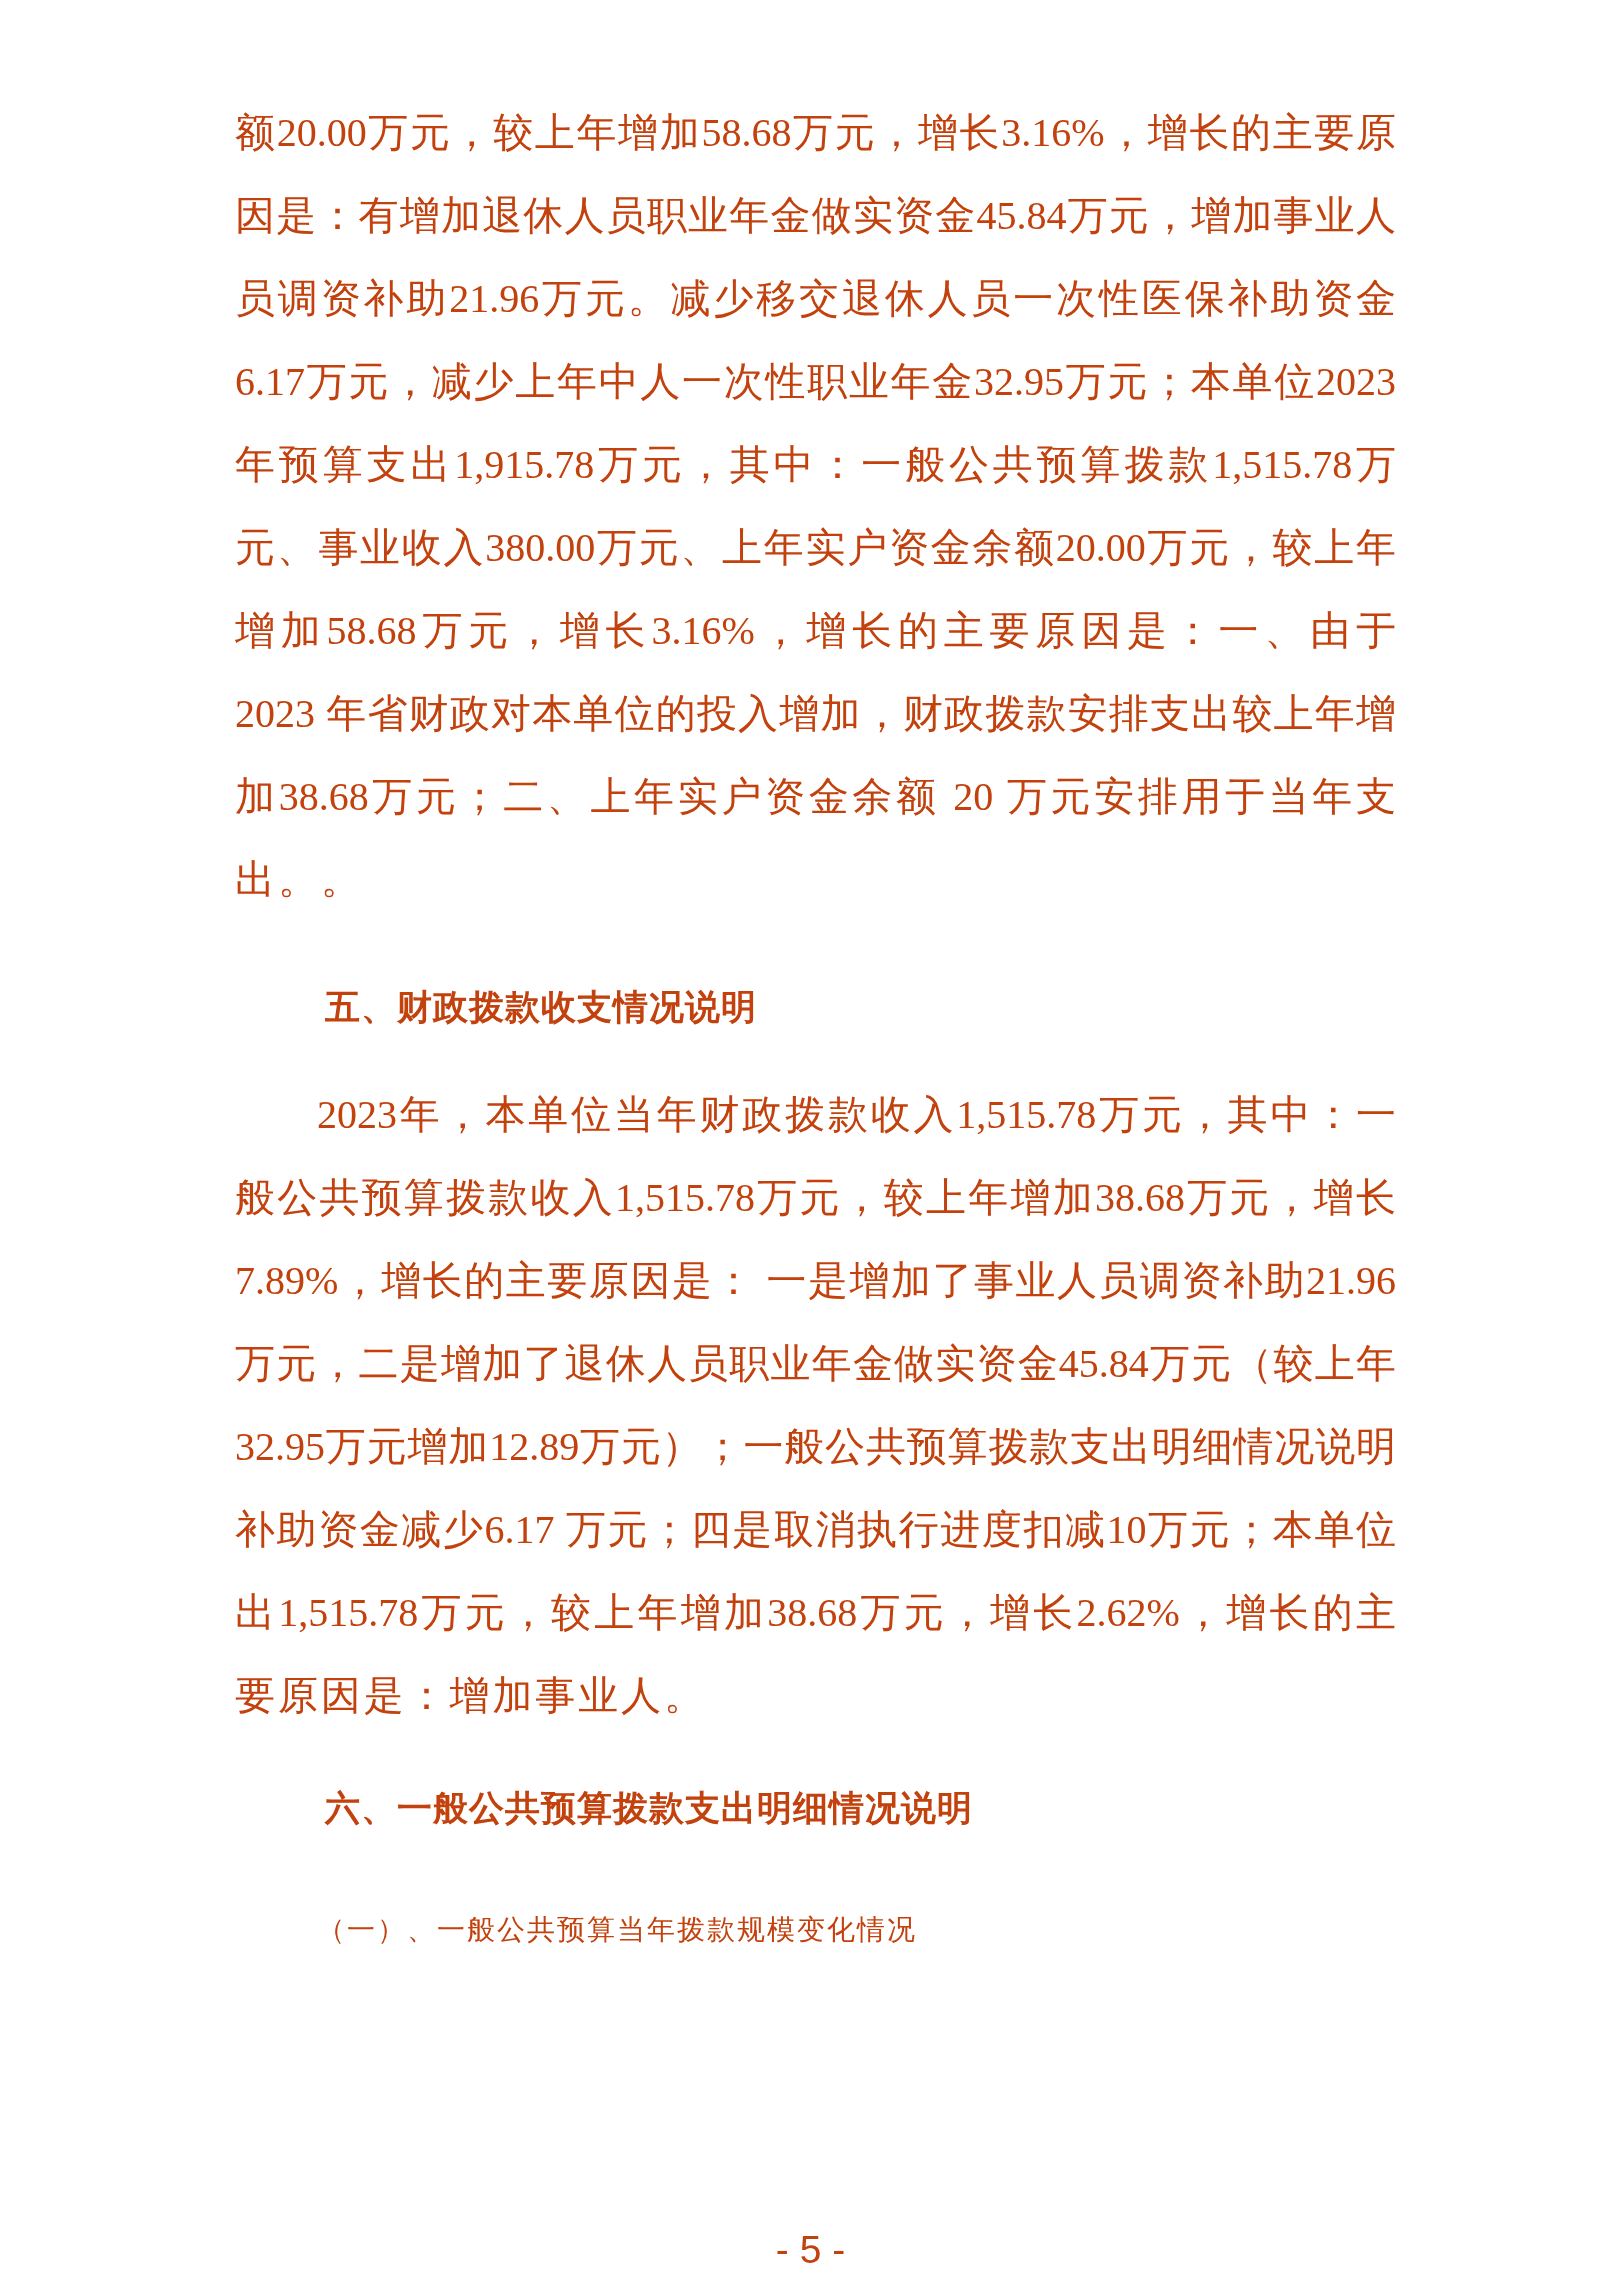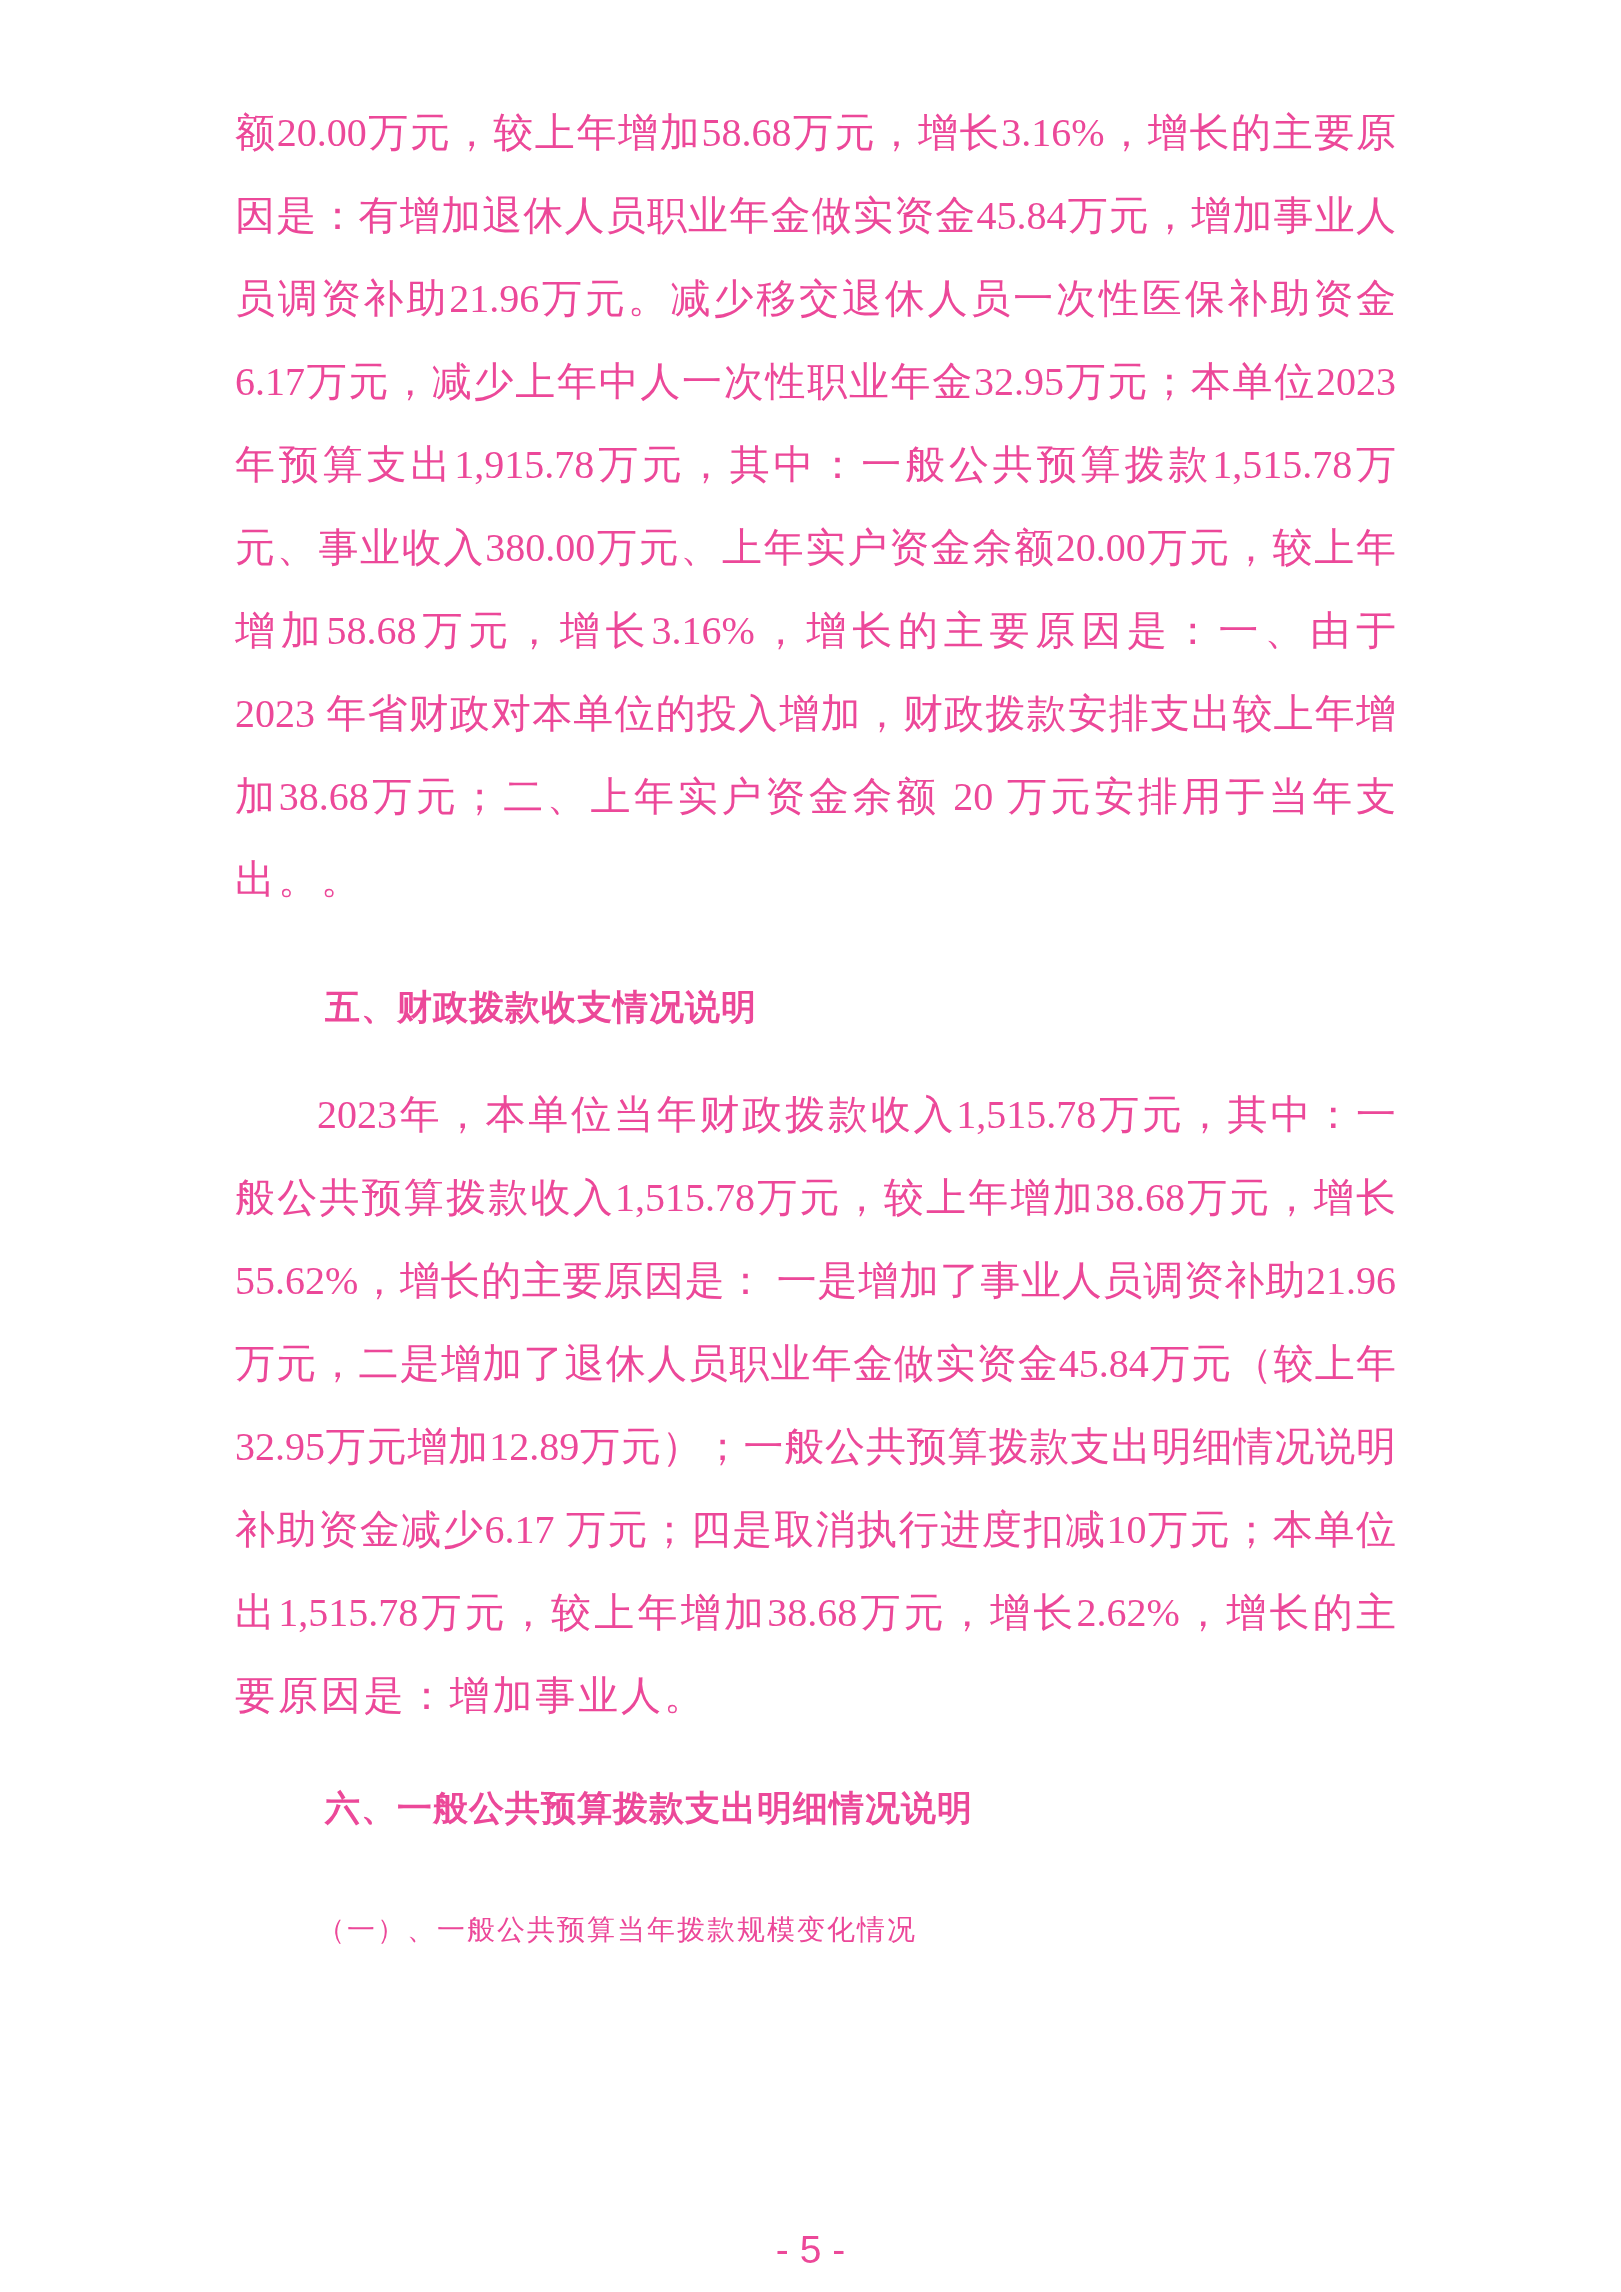--- a/index.html
+++ b/index.html
@@ -5,21 +5,21 @@
   html, body {
     margin: 0;
     padding: 0;
     background: #ffffff;
   }
   .page {
     position: relative;
     width: 1621px;
     height: 2293px;
     background: #ffffff;
-    color: #ec4899;
+    color: #c2410c;
     font-family: "Liberation Serif", "DejaVu Serif", serif;
     overflow: hidden;
   }
   .content {
     position: absolute;
     left: 235px;
     top: 91px;
     width: 1161px;
   }
   .para {
@@ -90,21 +90,21 @@
       <div class="line">2023 年省财政对本单位的投入增加，财政拨款安排支出较上年增</div>
       <div class="line">加38.68万元；二、上年实户资金余额 20 万元安排用于当年支</div>
       <div class="line last">出。。</div>
     </div>
 
     <h2 class="heading h5">五、财政拨款收支情况说明</h2>
 
     <div class="para p2">
       <div class="line indent">2023年，本单位当年财政拨款收入1,515.78万元，其中：一</div>
       <div class="line">般公共预算拨款收入1,515.78万元，较上年增加38.68万元，增长</div>
-      <div class="line">55.62%，增长的主要原因是： 一是增加了事业人员调资补助21.96</div>
+      <div class="line">7.89%，增长的主要原因是： 一是增加了事业人员调资补助21.96</div>
       <div class="line">万元，二是增加了退休人员职业年金做实资金45.84万元（较上年</div>
       <div class="line">32.95万元增加12.89万元）；一般公共预算拨款支出明细情况说明</div>
       <div class="line">补助资金减少6.17 万元；四是取消执行进度扣减10万元；本单位</div>
       <div class="line">出1,515.78万元，较上年增加38.68万元，增长2.62%，增长的主</div>
       <div class="line last">要原因是：增加事业人。</div>
     </div>
 
     <h2 class="heading h6">六、一般公共预算拨款支出明细情况说明</h2>
 
     <div class="subheading">（一）、一般公共预算当年拨款规模变化情况</div>

